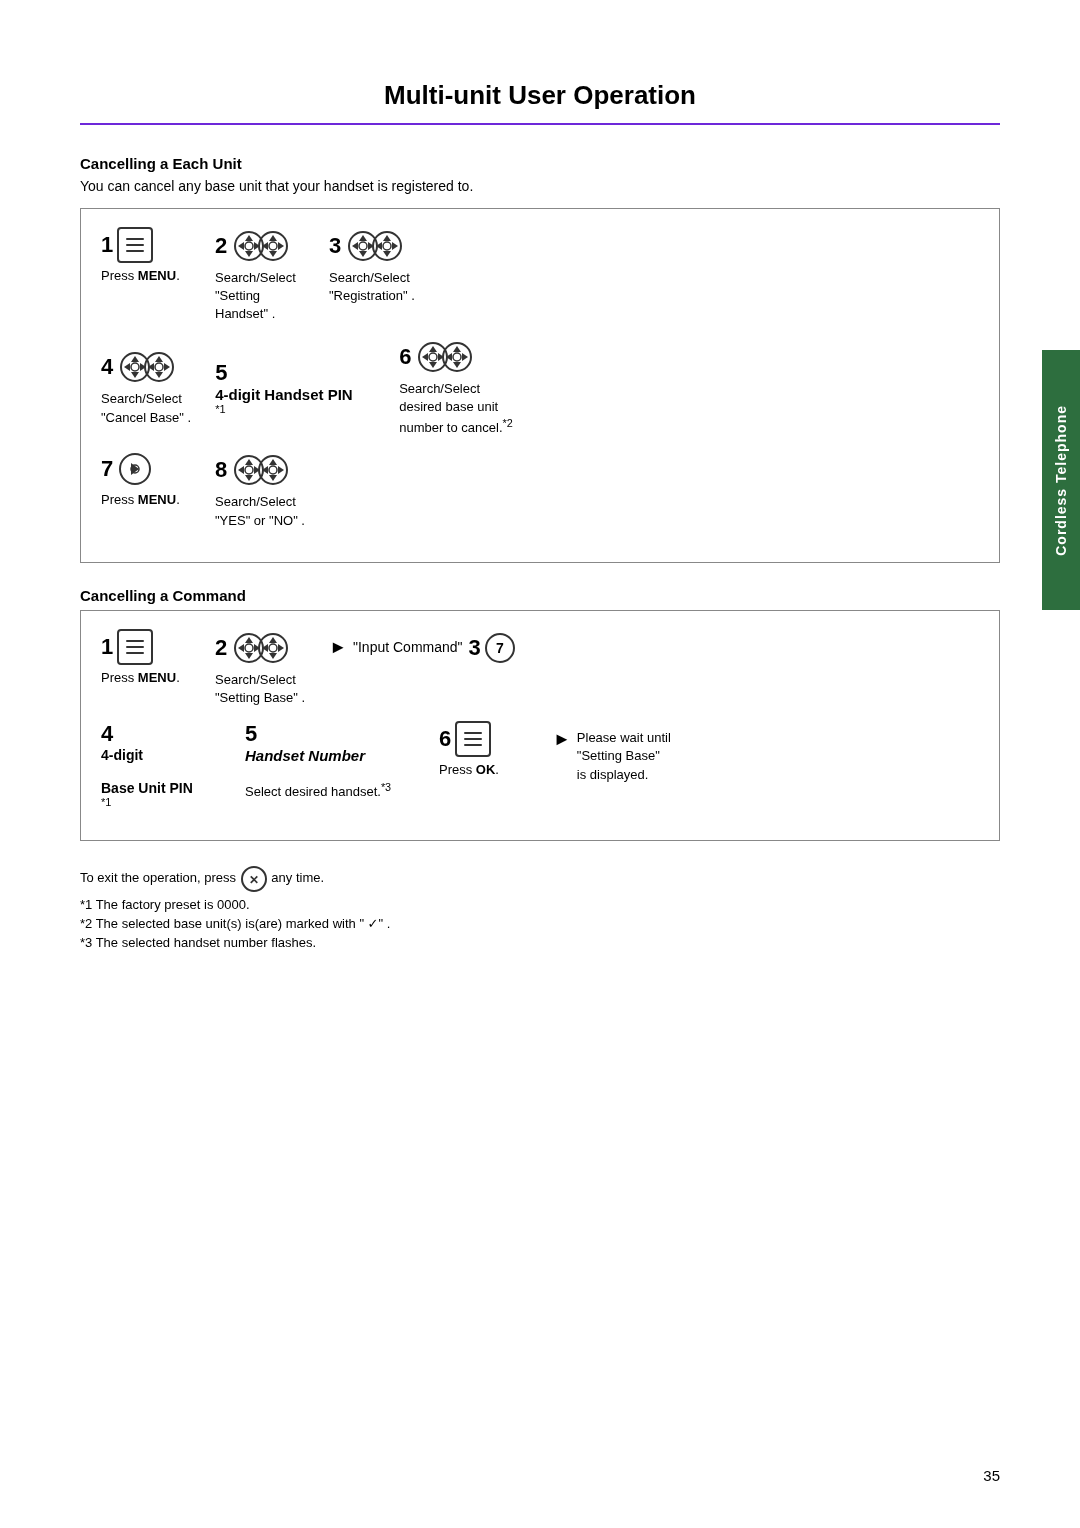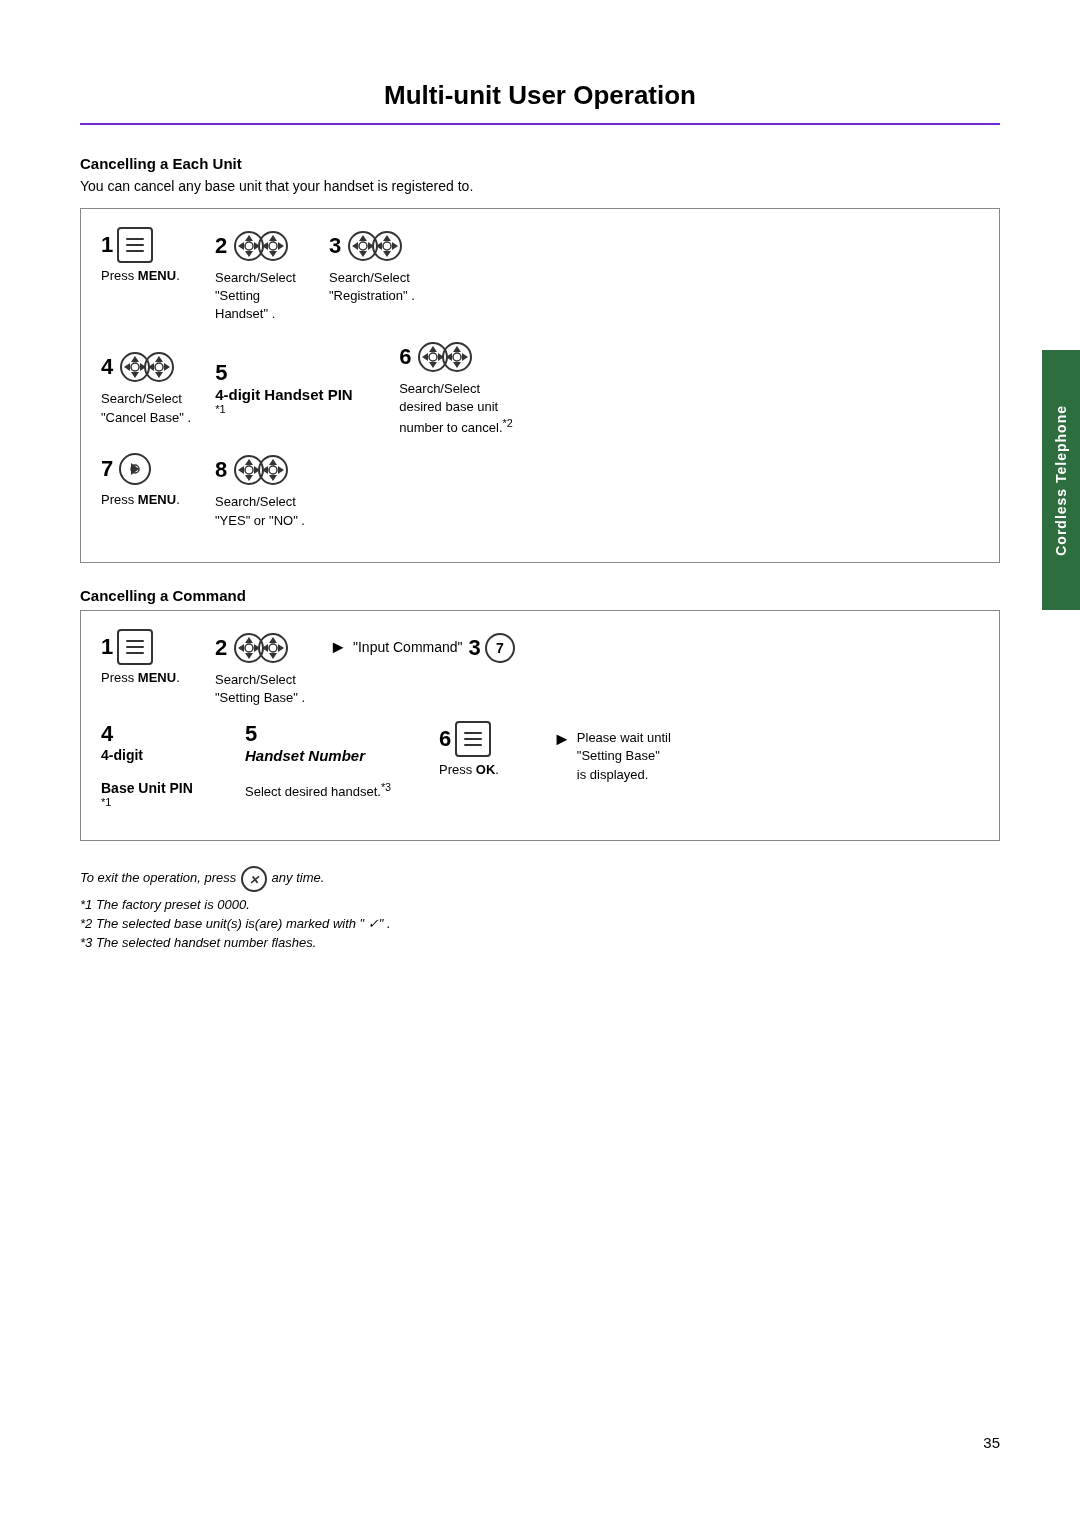--- a/index.html
+++ b/index.html
@@ -130,30 +130,29 @@
       width: 18px;
       height: 2px;
       background: #333;
       border-radius: 1px;
     }
 
     
     .footnotes {
       margin-top: 14px;
       font-size: 13px;
-      font-style: italic;
     }
     .footnotes p {
       margin-bottom: 4px;
     }
 
     
     .page-number {
       position: absolute;
-      bottom: 77px;
+      bottom: 44px;
       right: 80px;
       font-size: 15px;
     }
 
   </style>
 </head>
 <body>
 
 <div class="page-content">
 

